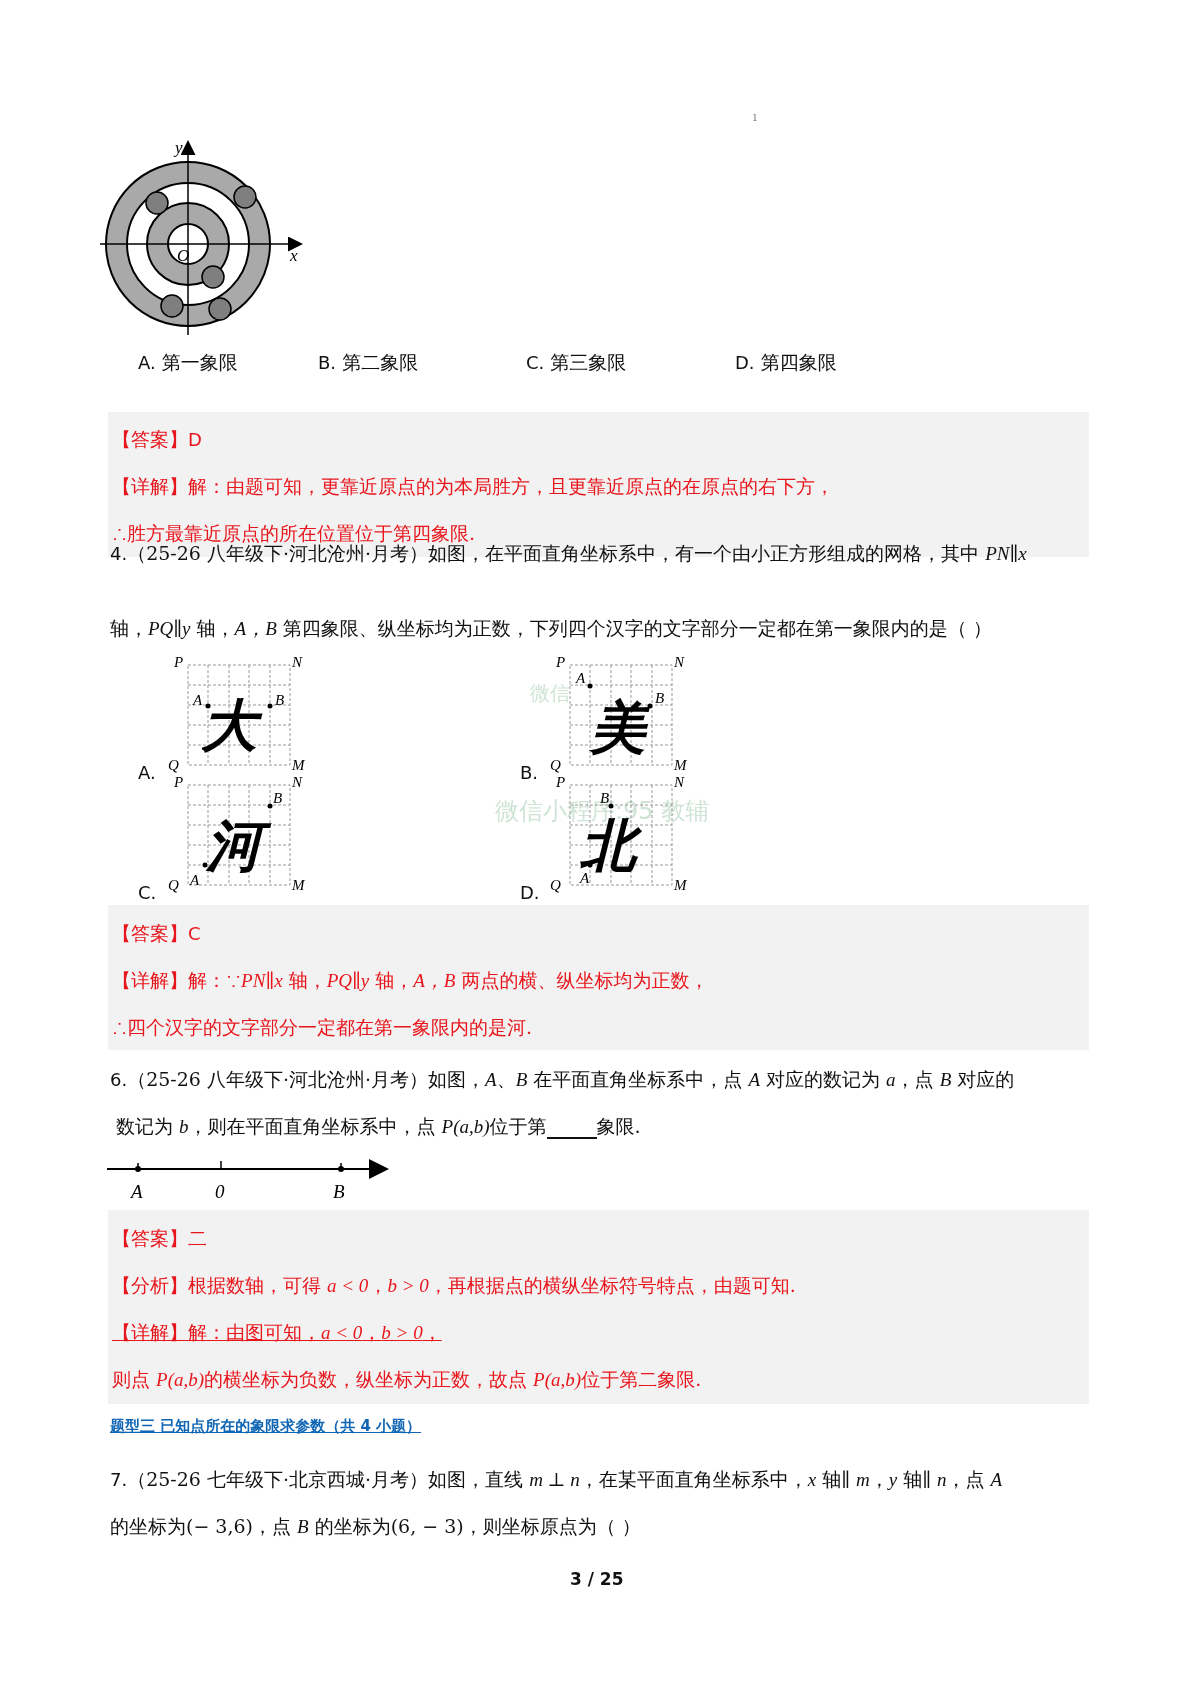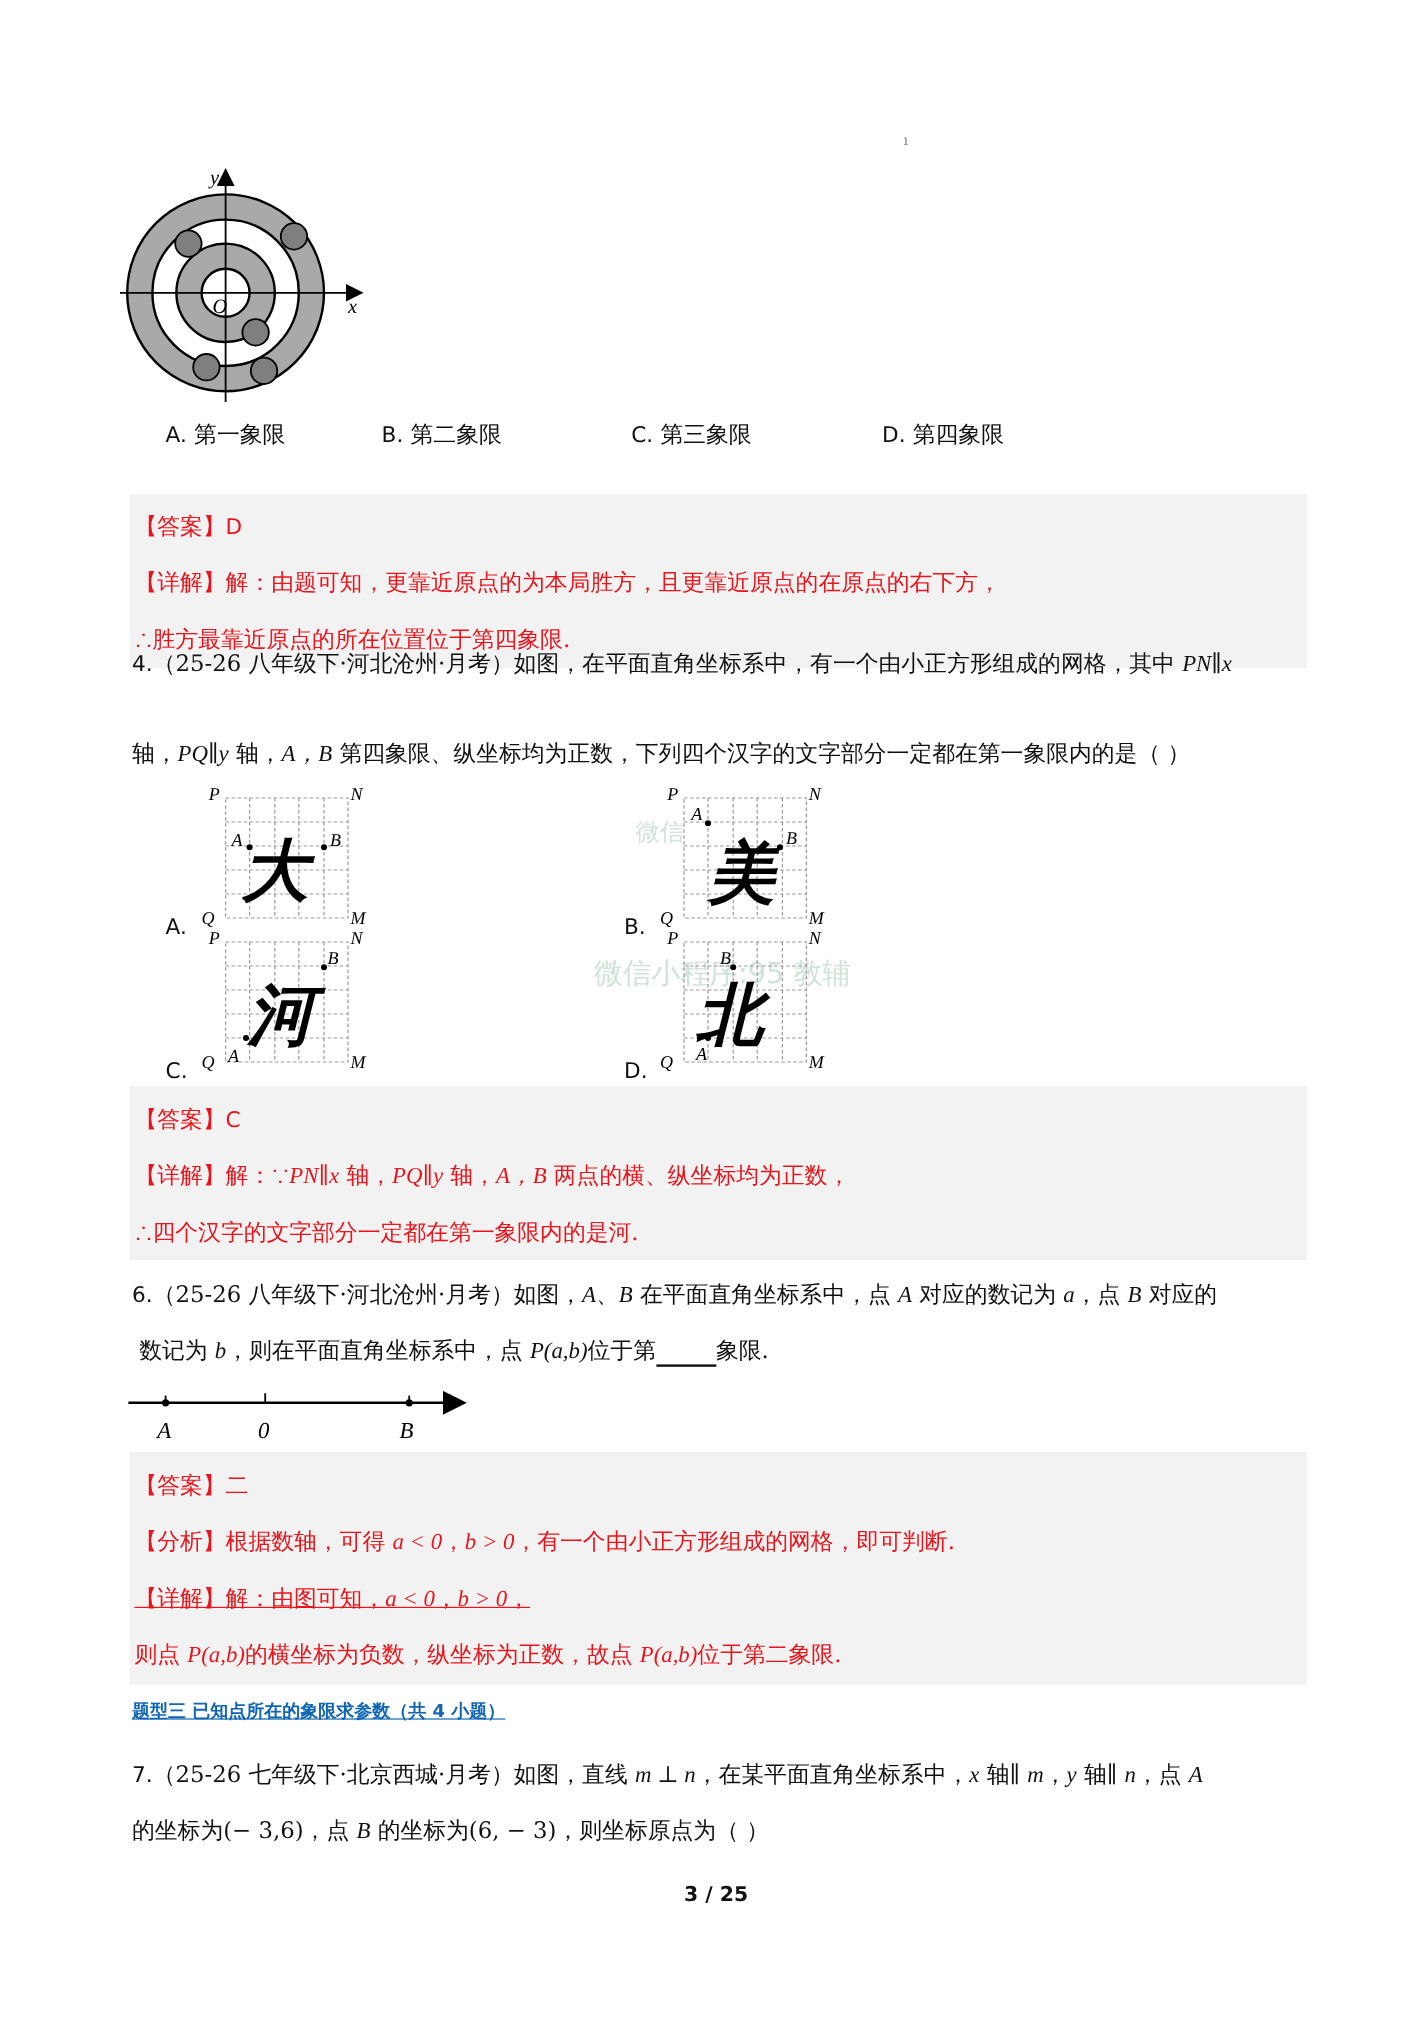--- a/index.html
+++ b/index.html
@@ -177,21 +177,21 @@
   <line x1="116" y1="6" x2="116" y2="14" stroke="#000" stroke-width="1.5"></line>
   <circle cx="236" cy="14" r="3" fill="#000"></circle>
   <line x1="236" y1="8" x2="236" y2="14" stroke="#000" stroke-width="1.5"></line>
   <text x="26" y="43" font-size="19">A</text>
   <text x="110" y="43" font-size="19" font-style="normal">0</text>
   <text x="228" y="43" font-size="19">B</text>
 </svg>
 
 <div class="ans-box" style="top:1210px; height:194px;"></div>
 <div class="ans-line" style="top:1226px;"><span>【答案】</span><span>二</span></div>
-<div class="ans-line" style="top:1273px;"><span>【分析】</span><span>根据数轴，可得 </span><span class="math">a &lt; 0</span><span>，</span><span class="math">b &gt; 0</span><span>，有一个由小正方形组成的网格，即可判断.</span></div>
+<div class="ans-line" style="top:1273px;"><span>【分析】</span><span>根据数轴，可得 </span><span class="math">a &lt; 0</span><span>，</span><span class="math">b &gt; 0</span><span>，再根据点的横纵坐标符号特点，由题可知.</span></div>
 <div class="ans-line" style="top:1320px;text-decoration:underline;"><span>【详解】</span><span>解：由图可知，</span><span class="math">a &lt; 0</span><span>，</span><span class="math">b &gt; 0</span><span>，</span></div>
 <div class="ans-line" style="top:1367px;"><span>则点 </span><span class="math">P(a,b)</span><span>的横坐标为负数，纵坐标为正数，故点 </span><span class="math">P(a,b)</span><span>位于第二象限.</span></div>
 
 <div class="abs section-title" style="left:110px; top:1417px;">题型三  已知点所在的象限求参数（共 4 小题）</div>
 
 <div class="abs txt" style="left:110px; top:1467px;"><span class="opt-label">7.</span><span>（25-26 七年级下·北京西城·月考）</span><span>如图，直线 </span><span class="math">m ⊥ n</span><span>，在某平面直角坐标系中，</span><span class="math">x</span><span> 轴∥ </span><span class="math">m</span><span>，</span><span class="math">y</span><span> 轴∥ </span><span class="math">n</span><span>，点 </span><span class="math">A</span></div>
 <div class="abs txt" style="left:110px; top:1514px;"><span>的坐标为(− 3,6)，点 </span><span class="math">B</span><span> 的坐标为(6, − 3)，则坐标原点为（    ）</span></div>
 
 <div class="abs footer" style="left:570px; top:1556px;">3 / 25</div>
 

